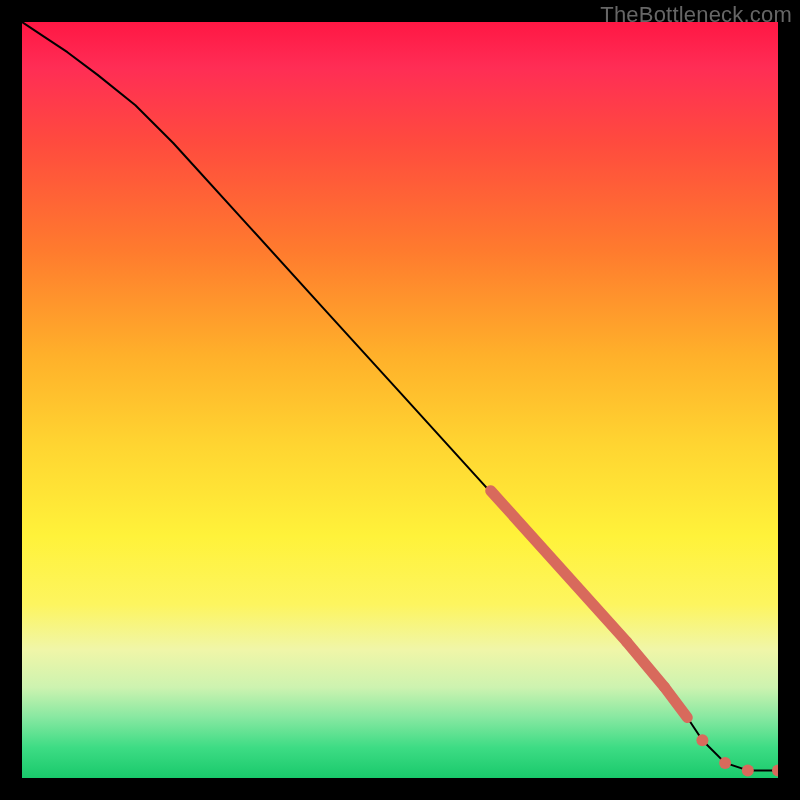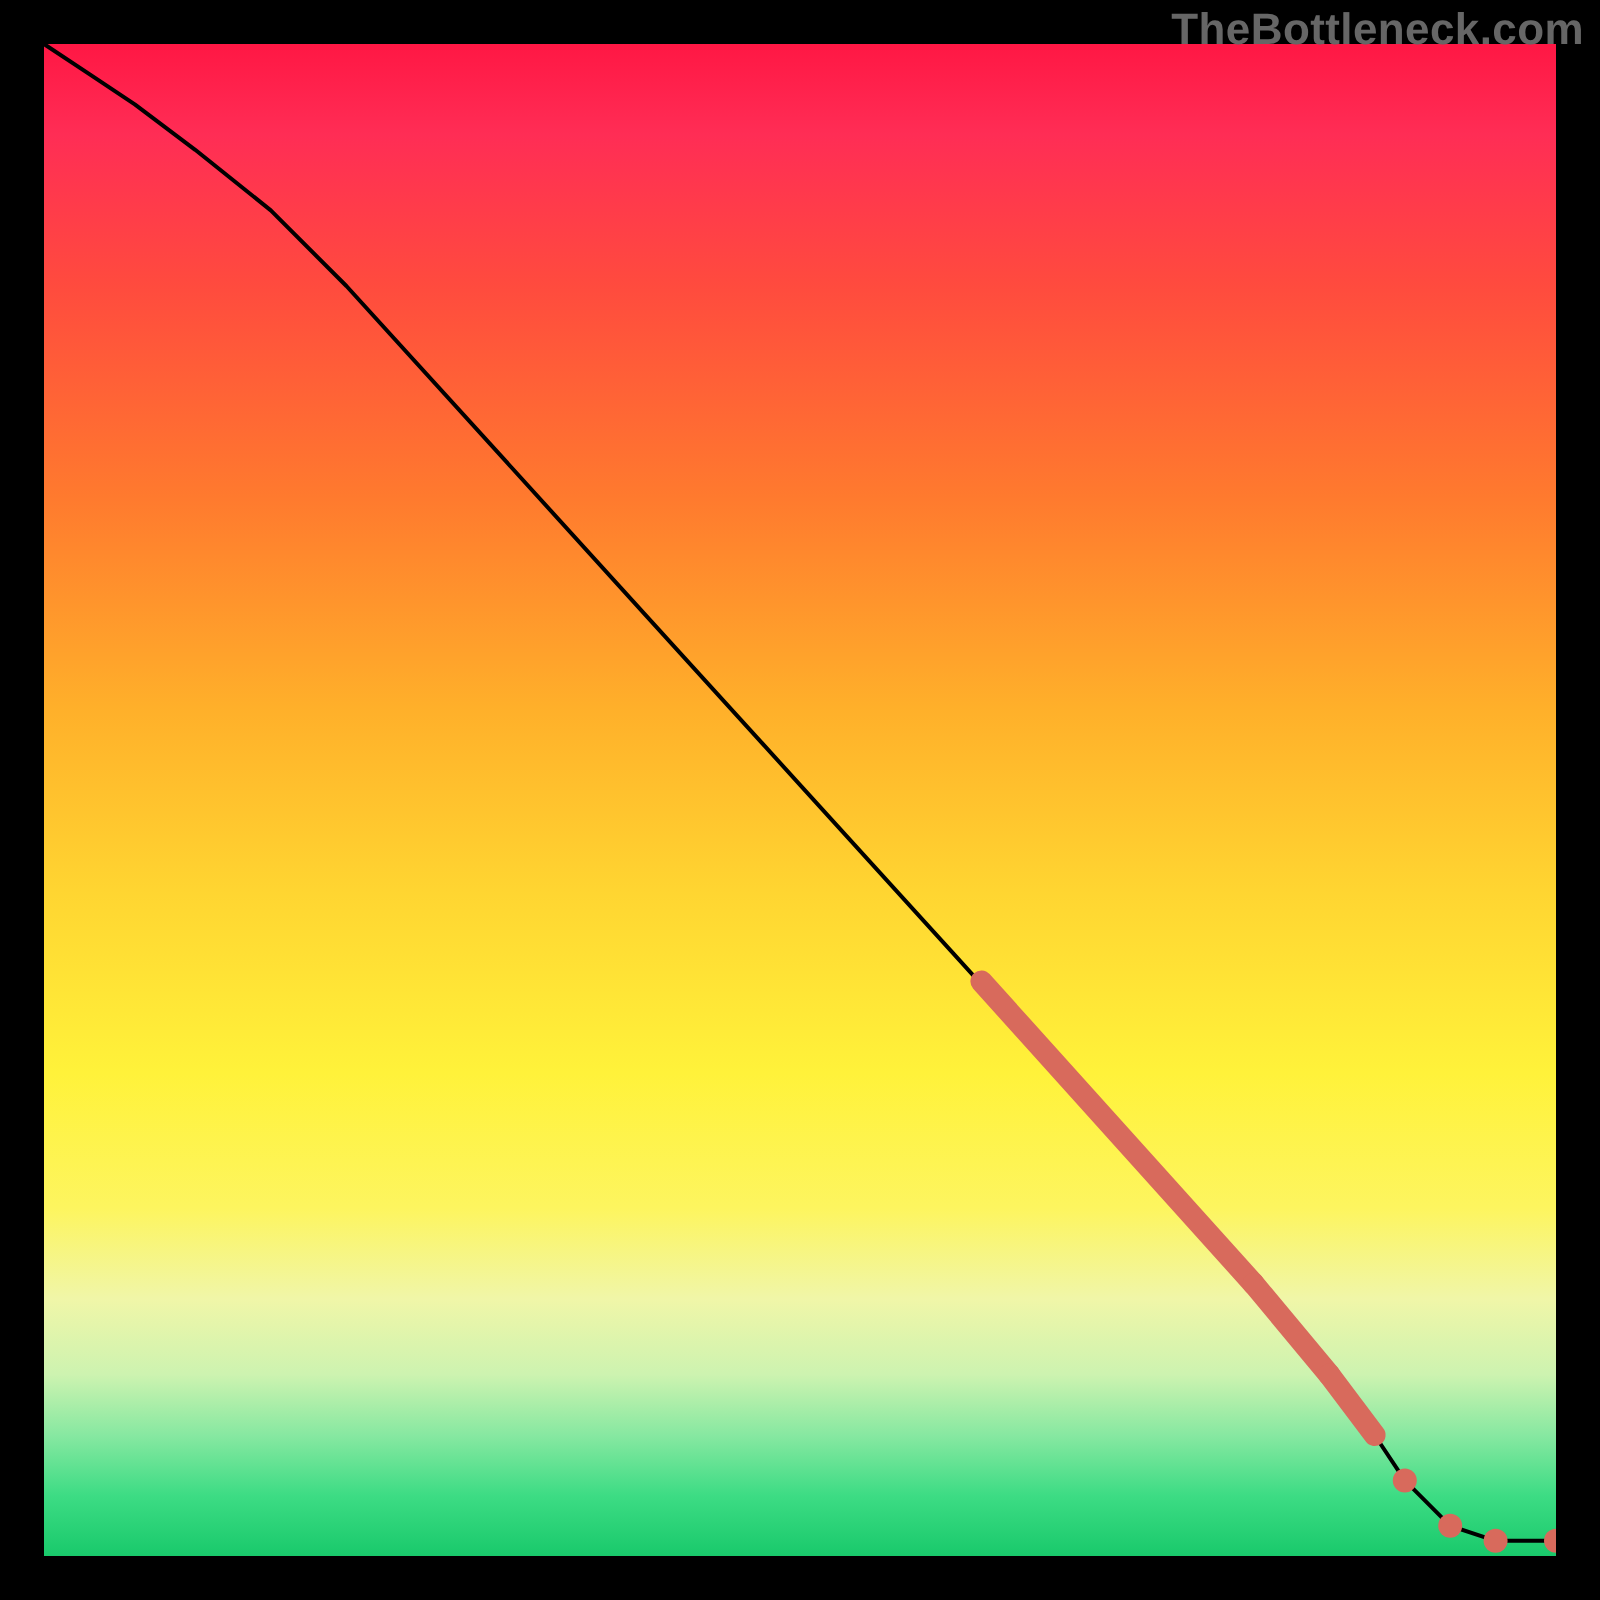--- a/index.html
+++ b/index.html
@@ -16,21 +16,21 @@
     width: 800px;
     height: 800px;
     background: #000;
   }
   .watermark {
     position: absolute;
     top: 2px;
     right: 8px;
     color: #666;
     font-size: 22px;
-    font-weight: 700;
+    font-weight: 400;
     letter-spacing: 0.2px;
     z-index: 10;
   }
   .plot {
     position: absolute;
     left: 22px;
     top: 22px;
     width: 756px;
     height: 756px;
     

